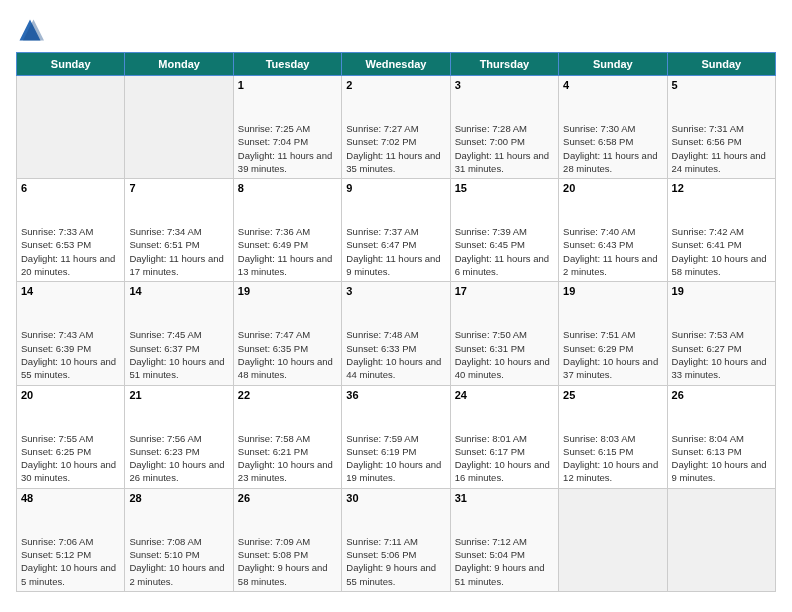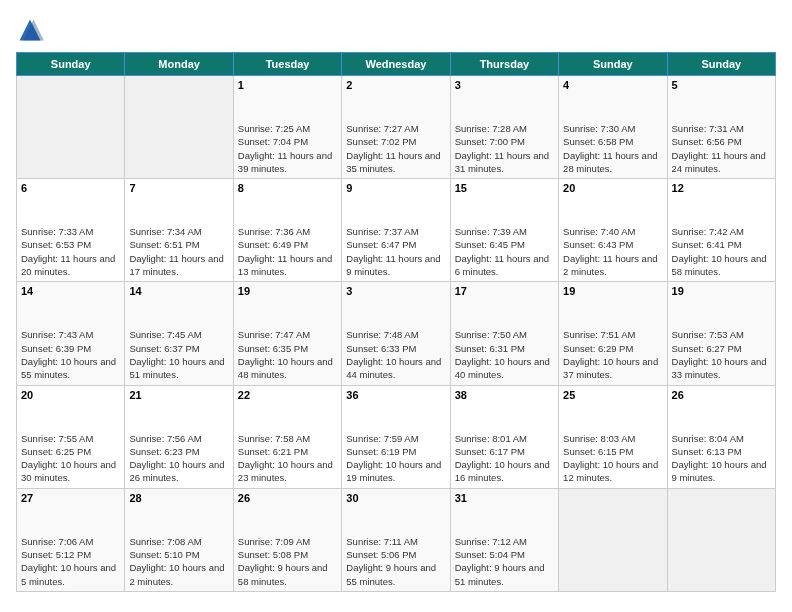--- a/index.html
+++ b/index.html
@@ -214,35 +214,35 @@
         </td>
         <td>
           <span class="day-number">22</span>
           <div class="day-info">Sunrise: 7:58 AM<br>Sunset: 6:21 PM<br>Daylight: 10 hours and 23 minutes.</div>
         </td>
         <td>
           <span class="day-number">36</span>
           <div class="day-info">Sunrise: 7:59 AM<br>Sunset: 6:19 PM<br>Daylight: 10 hours and 19 minutes.</div>
         </td>
         <td>
-          <span class="day-number">38</span>
+          <span class="day-number">24</span>
           <div class="day-info">Sunrise: 8:01 AM<br>Sunset: 6:17 PM<br>Daylight: 10 hours and 16 minutes.</div>
         </td>
         <td>
           <span class="day-number">25</span>
           <div class="day-info">Sunrise: 8:03 AM<br>Sunset: 6:15 PM<br>Daylight: 10 hours and 12 minutes.</div>
         </td>
         <td>
           <span class="day-number">26</span>
           <div class="day-info">Sunrise: 8:04 AM<br>Sunset: 6:13 PM<br>Daylight: 10 hours and 9 minutes.</div>
         </td>
       </tr>
       <tr>
         <td>
-          <span class="day-number">27</span>
+          <span class="day-number">48</span>
           <div class="day-info">Sunrise: 7:06 AM<br>Sunset: 5:12 PM<br>Daylight: 10 hours and 5 minutes.</div>
         </td>
         <td>
           <span class="day-number">28</span>
           <div class="day-info">Sunrise: 7:08 AM<br>Sunset: 5:10 PM<br>Daylight: 10 hours and 2 minutes.</div>
         </td>
         <td>
           <span class="day-number">26</span>
           <div class="day-info">Sunrise: 7:09 AM<br>Sunset: 5:08 PM<br>Daylight: 9 hours and 58 minutes.</div>
         </td>

